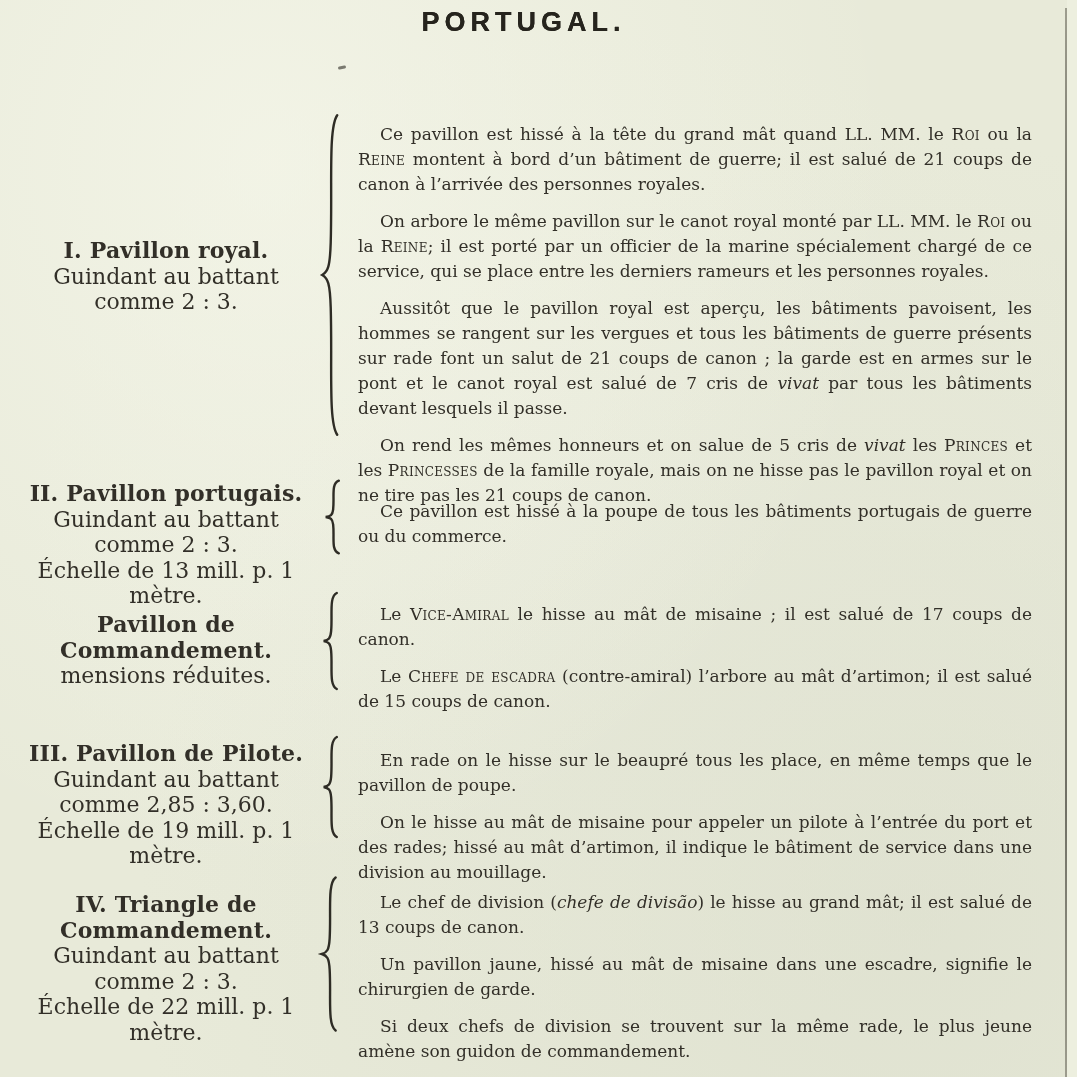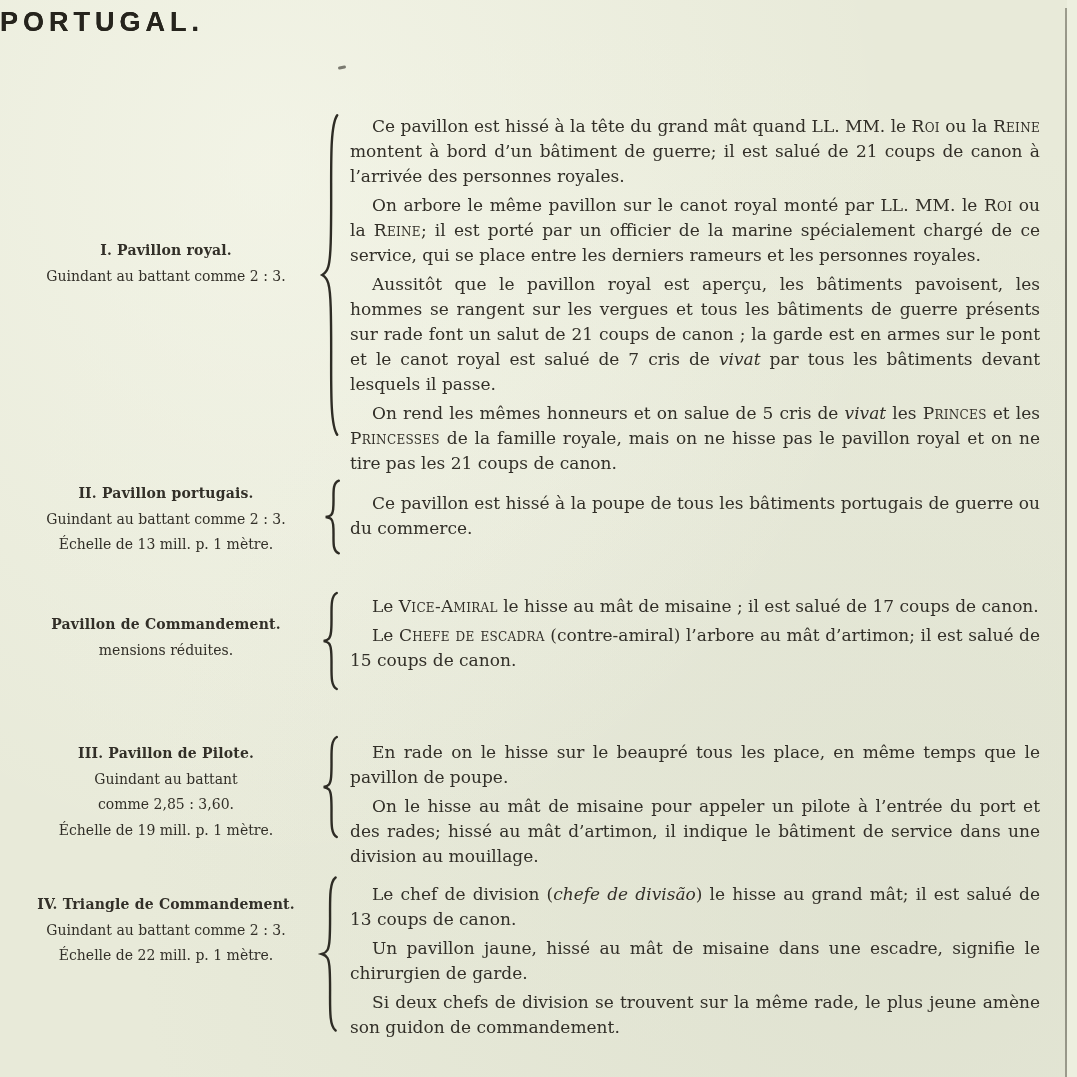--- a/index.html
+++ b/index.html
@@ -7,35 +7,35 @@
     position:relative; width:1077px; height:1077px; overflow:hidden;
     background-color:#e8ead9;
     background-image:
       radial-gradient(ellipse at 25% 15%, rgba(250,251,240,.55) 0%, rgba(250,251,240,0) 55%),
       radial-gradient(ellipse at 85% 85%, rgba(215,218,200,.5) 0%, rgba(215,218,200,0) 60%),
       radial-gradient(ellipse at 55% 50%, rgba(236,238,224,.4) 0%, rgba(236,238,224,0) 70%);
     font-family:"DejaVu Serif", serif;
     color:#322f28;
   }
   .title {
-    position:absolute; top:7px; left:0; right:30px; 
+    position:absolute; top:7px; left:0; right:30px; text-align:center;
     font-family:"Liberation Sans", sans-serif; font-weight:700;
     font-size:27px; letter-spacing:5px; color:#26241d;
     text-shadow:0 0 .6px #26241d;
   }
   .label {
     position:absolute; left:20px; width:292px; text-align:center;
-    font-size:14px; line-height:25.5px; color:#322f28;
+    font-size:22px; line-height:25.5px; color:#322f28;
   }
   .label .heading { font-weight:700; letter-spacing:.2px; }
   .textblock {
     position:absolute; left:346px; width:698px;
     font-size:17px; line-height:25px; text-align:justify;
   }
-  .textblock p { margin:4px; text-indent:22px; }
+  .textblock p { margin:12px; text-indent:22px; }
   .sc { font-variant-caps:small-caps; letter-spacing:.3px; }
   .i  { font-style:italic; }
   .brace { position:absolute; width:24px; overflow:visible; }
   .brace path {
     stroke:#2e2c25; fill:none; stroke-width:2.4;
     vector-effect:non-scaling-stroke; stroke-linecap:round;
   }
   .fold-line {
     position:absolute; left:1065px; top:8px; width:2px; height:1069px;
     background:linear-gradient(#8a897b, #4f4e44 25%, #55544a 75%, #8a897b);

